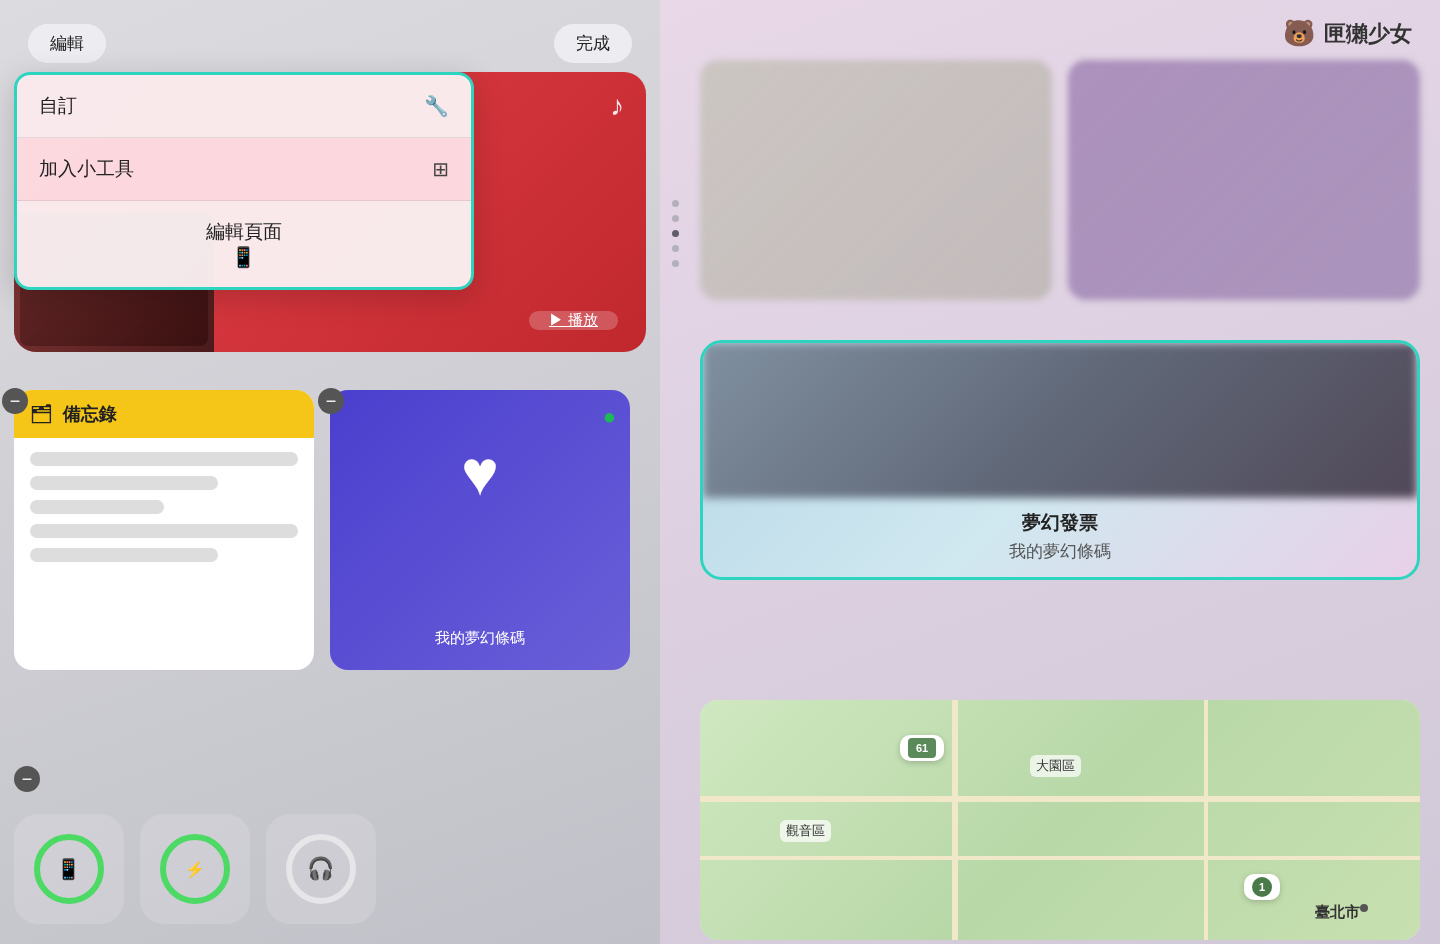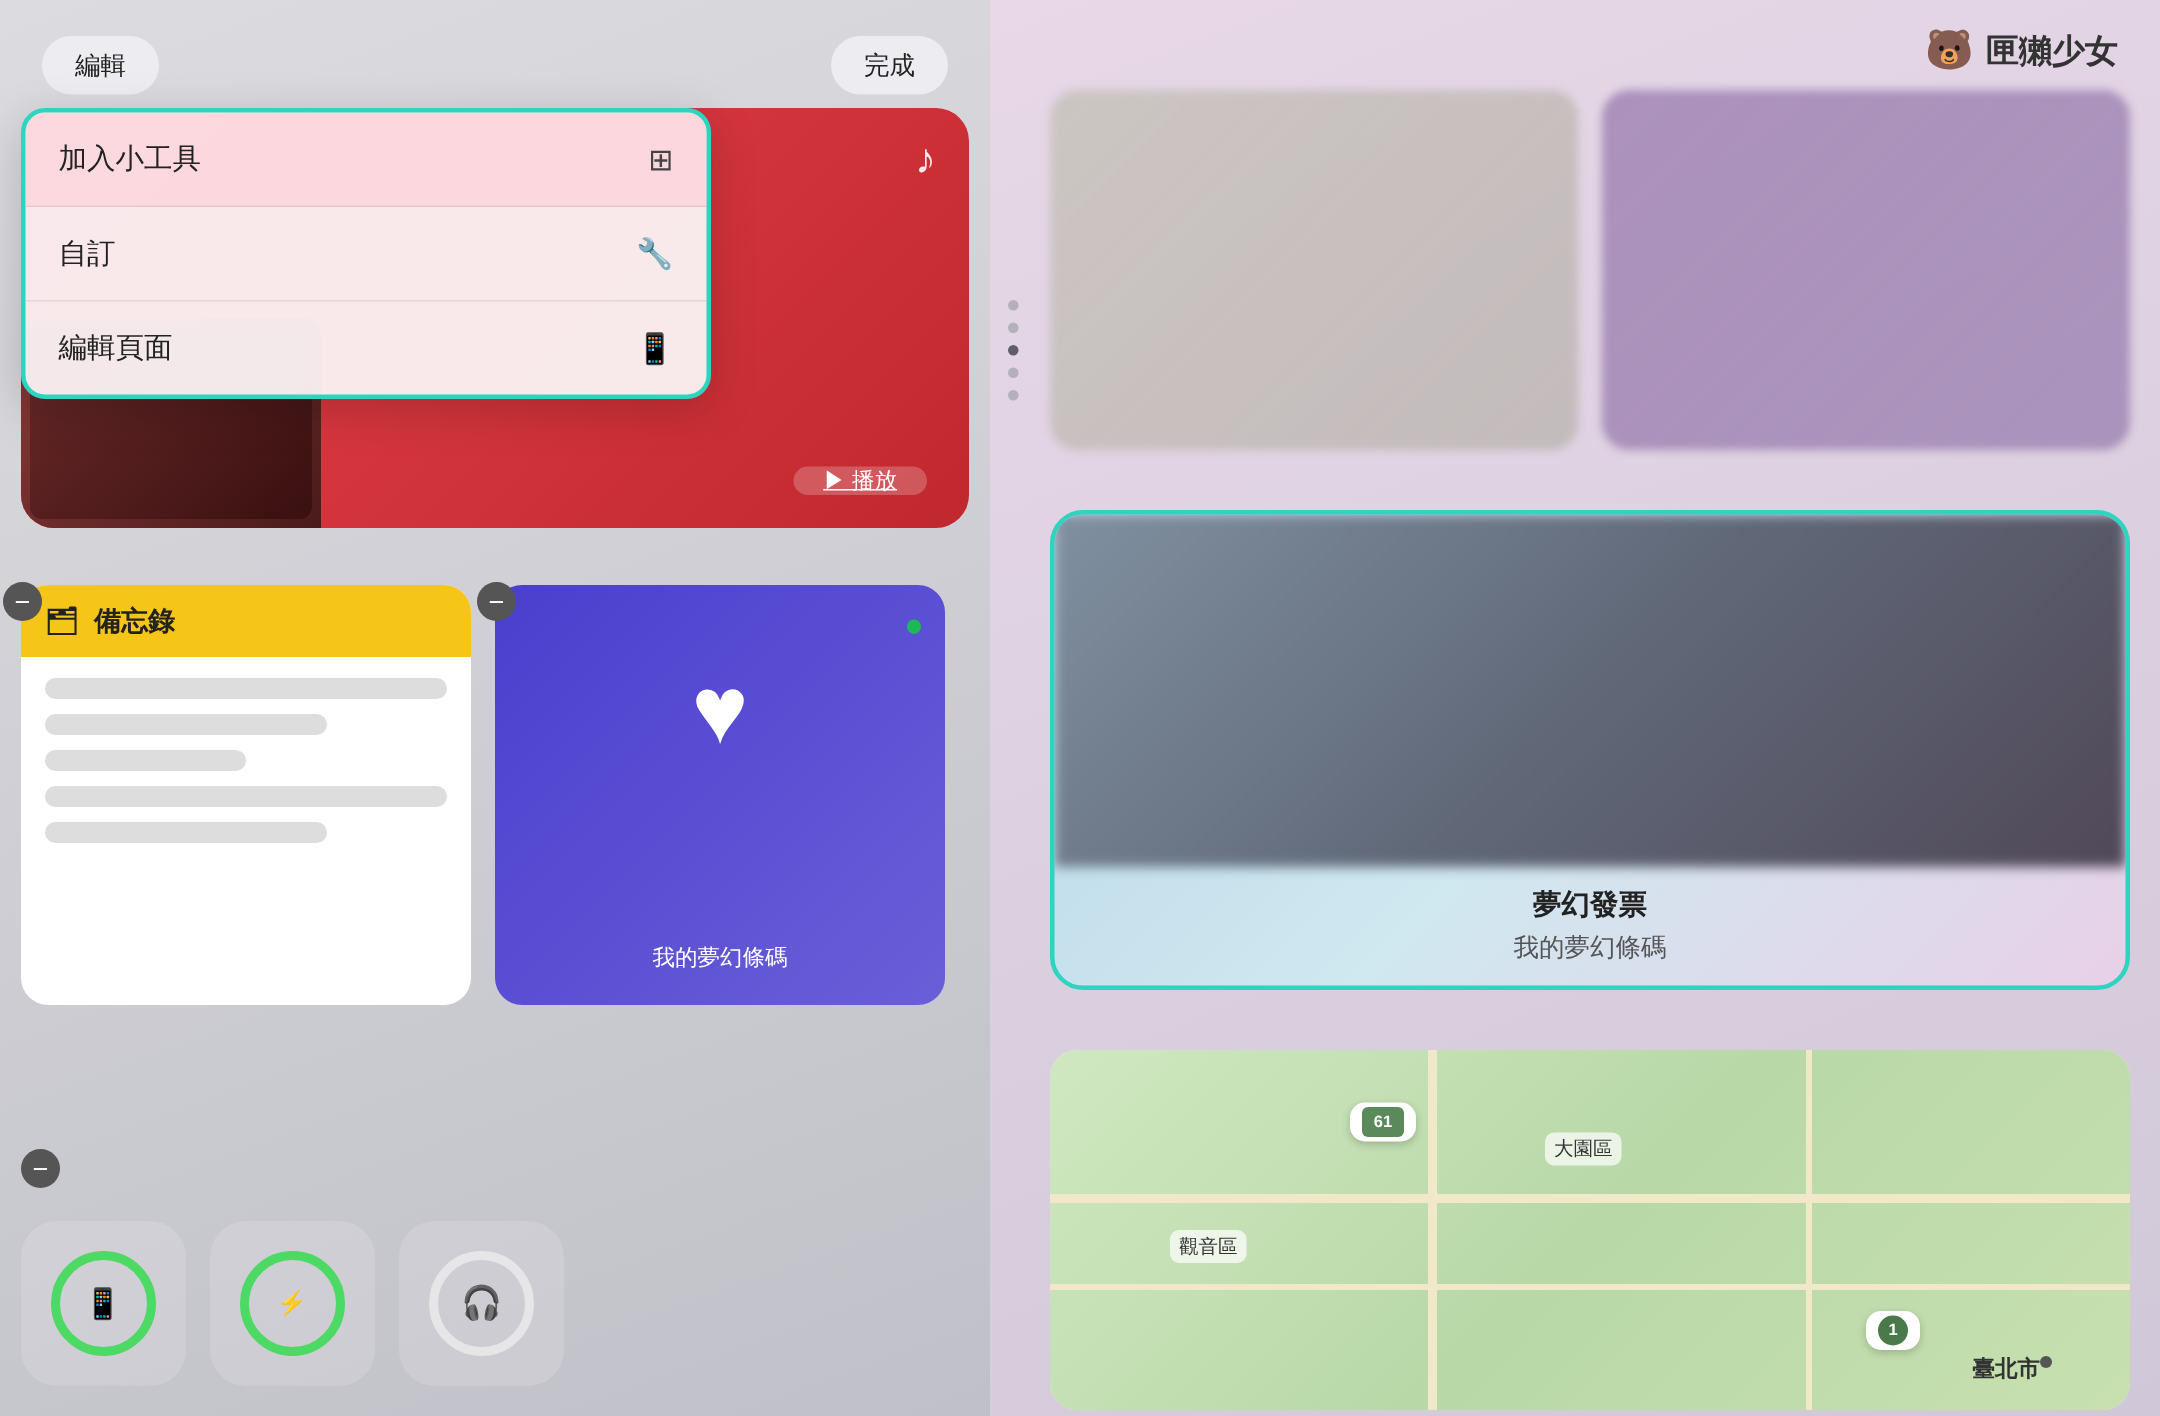--- a/index.html
+++ b/index.html
@@ -60,21 +60,21 @@
     .menu-item {
       display: flex;
       align-items: center;
       justify-content: space-between;
       padding: 18px 22px;
       font-size: 19px;
       color: #222;
       cursor: pointer;
       border-bottom: 1px solid rgba(0,0,0,0.08);
     }
-    .menu-item:last-child { border-bottom: none; }
+    .menu-item:last-child { border-bottom: none; flex-direction: column; }
     .menu-item.active {
       background: rgba(255,200,210,0.5);
     }
     .menu-icon {
       font-size: 20px;
       color: #444;
     }
 
     
     .music-widget {
@@ -334,21 +334,21 @@
     .top-widget:nth-child(2) .top-widget-inner {
       background: linear-gradient(135deg, rgba(160,130,180,0.8), rgba(140,110,170,0.6));
     }
 
     
     .ticket-widget {
       position: absolute;
       top: 340px;
       left: 40px;
       right: 20px;
-      height: 320px;
+      height: 240px;
       border-radius: 22px;
       border: 3px solid #2dd4bf;
       background: linear-gradient(135deg, #b8d8e8, #d0e8f0, #e8d0e8);
       overflow: hidden;
       z-index: 5;
       display: flex;
       flex-direction: column;
       align-items: center;
     }
     .ticket-content {
@@ -454,27 +454,27 @@
 
   <div class="music-widget">
     <span class="music-note">♪</span>
     <div class="music-album">
       <div class="music-album-inner"></div>
     </div>
     <div class="play-btn">▶ 播放</div>
   </div>
 
   <div class="context-menu">
+    <div class="menu-item">
+      <span>自訂</span>
+      <span class="menu-icon">🔧</span>
+    </div>
     <div class="menu-item active">
       <span>加入小工具</span>
       <span class="menu-icon">⊞</span>
-    </div>
-    <div class="menu-item">
-      <span>自訂</span>
-      <span class="menu-icon">🔧</span>
     </div>
     <div class="menu-item">
       <span>編輯頁面</span>
       <span class="menu-icon">📱</span>
     </div>
   </div>
 
   <div class="minus-badge" style="top:388px; left:2px;">−</div>
   <div class="minus-badge" style="top:388px; left:318px;">−</div>
 

